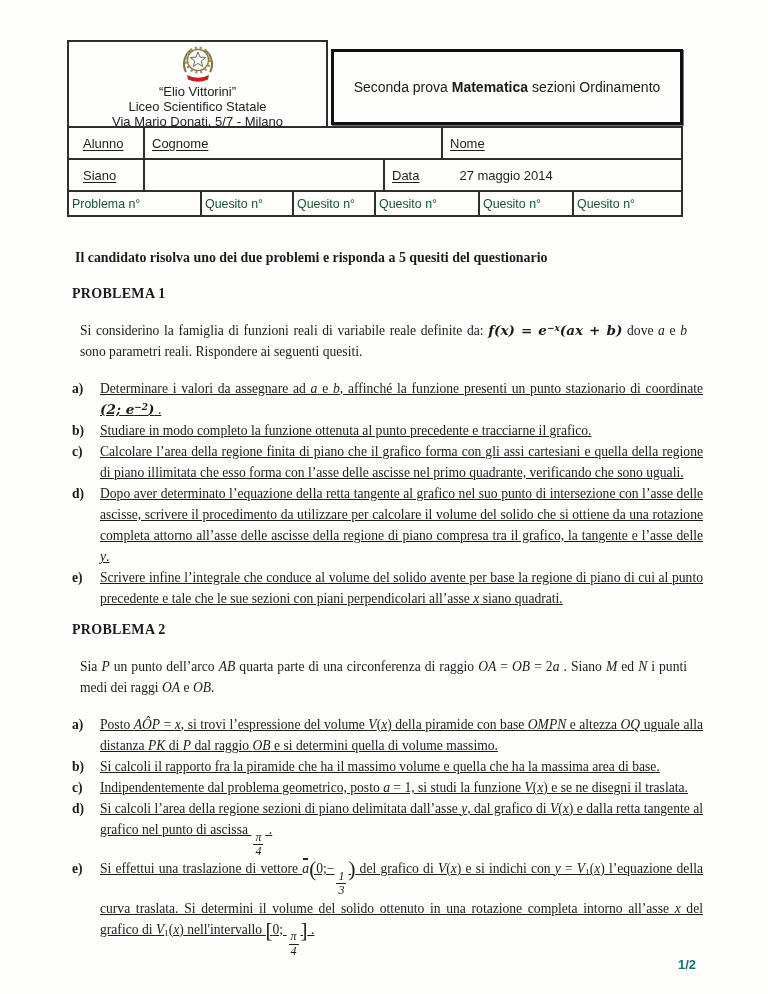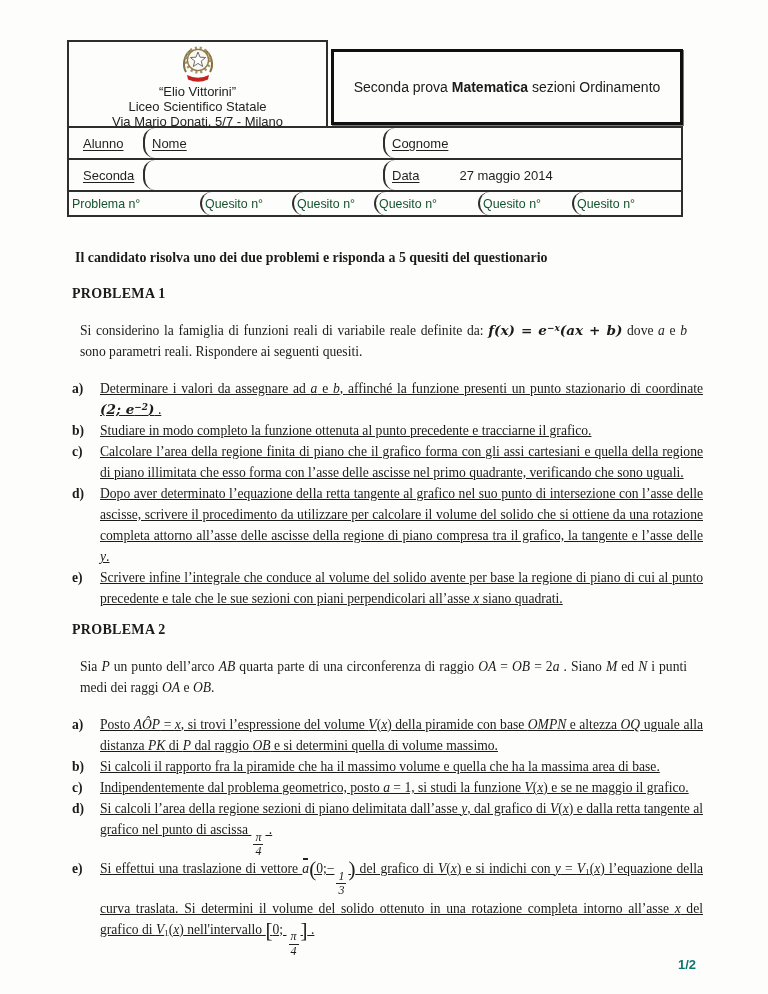--- a/index.html
+++ b/index.html
@@ -20,21 +20,21 @@
   .emblem{height:40px;display:flex;justify-content:center;align-items:center;}
   .title-box{
     box-sizing:border-box;flex:1;height:76px;margin-left:3px;margin-top:9px;
     border:3px solid #101010;display:flex;align-items:center;justify-content:center;
     background:#fdfdfc;box-shadow:1px 1px 0 #777;
   }
   .title-text{font-family:"Liberation Sans",sans-serif;font-size:14px;color:#1a1a1a;text-align:center;}
   .form-table{box-sizing:border-box;border:2px solid #2e2e2e;margin-top:-2px;width:616px;background:#fdfdfc;}
   .form-row{display:flex;border-top:2px solid #2e2e2e;}
   .form-row:first-child{border-top:none;}
-  .form-row .cell{box-sizing:border-box;border-left:2px solid #2e2e2e;display:flex;align-items:center;border-radius:12px;}
+  .form-row .cell{box-sizing:border-box;border-left:2px solid #2e2e2e;display:flex;align-items:center;}
   .form-row .cell:first-child{border-left:none;}
   .row1,.row2{height:30px;}
   .row1 .cell,.row2 .cell{font-family:"Liberation Sans",sans-serif;font-size:13px;color:#1f1f1f;}
   .c-alunno{width:74px;padding-left:14px;}
   .c-nome{width:240px;padding-left:7px;}
   .c-right{flex:1;padding-left:7px;}
   .u{text-decoration:underline;text-underline-offset:2px;}
   .data-value{margin-left:40px;}
   .row3{height:23px;}
   .row3 .gcell{
@@ -93,30 +93,30 @@
       <div class="title-box">
         <div class="title-text"><span>Seconda prova </span><span class="run-b">Matematica</span><span> sezioni Ordinamento</span></div>
       </div>
     </div>
 
     <div class="form-table">
       <div class="form-row row1">
         <div class="cell c-alunno">
           <span class="u">Alunno</span>
         </div>
+        <div class="cell c-right">
+          <span class="u">Cognome</span>
+        </div>
         <div class="cell c-nome">
           <span class="u">Nome</span>
-        </div>
-        <div class="cell c-right">
-          <span class="u">Cognome</span>
         </div>
       </div>
       <div class="form-row row2">
         <div class="cell c-alunno">
-          <span class="u">Seconda</span>
+          <span class="u">Siano</span>
         </div>
         <div class="cell c-nome"></div>
         <div class="cell c-right">
           <span class="u">Data</span>
           <span class="data-value">27 maggio 2014</span>
         </div>
       </div>
       <div class="form-row row3" id="grid-row">
           <div class="cell gcell g0">Problema  n°</div>
           <div class="cell gcell g1">Quesito  n°</div>
@@ -162,21 +162,21 @@
         <div class="item">
           <span class="item-label">a)</span>
           <span class="item-body"><span>Posto  </span><span class="run-i">AÔP</span><span> = </span><span class="run-i">x</span><span>, si trovi l’espressione del volume </span><span class="run-i">V</span><span>(</span><span class="run-i">x</span><span>)</span><span> della piramide con base </span><span class="run-i">OMPN</span><span> e altezza </span><span class="run-i">OQ</span><span> uguale alla distanza </span><span class="run-i">PK</span><span> di </span><span class="run-i">P</span><span> dal raggio </span><span class="run-i">OB</span><span> e si determini quella di volume massimo.</span></span>
         </div>
         <div class="item">
           <span class="item-label">b)</span>
           <span class="item-body"><span>Si calcoli il rapporto fra la piramide che ha il massimo volume e quella che ha la massima area di base.</span></span>
         </div>
         <div class="item">
           <span class="item-label">c)</span>
-          <span class="item-body"><span>Indipendentemente dal problema geometrico, posto </span><span class="run-i">a</span><span> = 1, si studi la funzione </span><span class="run-i">V</span><span>(</span><span class="run-i">x</span><span>)</span><span> e se ne maggio il grafico.</span></span>
+          <span class="item-body"><span>Indipendentemente dal problema geometrico, posto </span><span class="run-i">a</span><span> = 1, si studi la funzione </span><span class="run-i">V</span><span>(</span><span class="run-i">x</span><span>)</span><span> e se ne disegni il traslata.</span></span>
         </div>
         <div class="item">
           <span class="item-label">d)</span>
           <span class="item-body"><span>Si calcoli l’area della regione sezioni di piano delimitata dall’asse </span><span class="run-i">y</span><span>, dal grafico di </span><span class="run-i">V</span><span>(</span><span class="run-i">x</span><span>)</span><span> e dalla retta tangente al grafico nel punto di ascissa </span><span class="frac">
               <span class="fnum">π</span>
               <span class="fden">4</span>
             </span><span> .</span></span>
         </div>
         <div class="item">
           <span class="item-label">e)</span>

